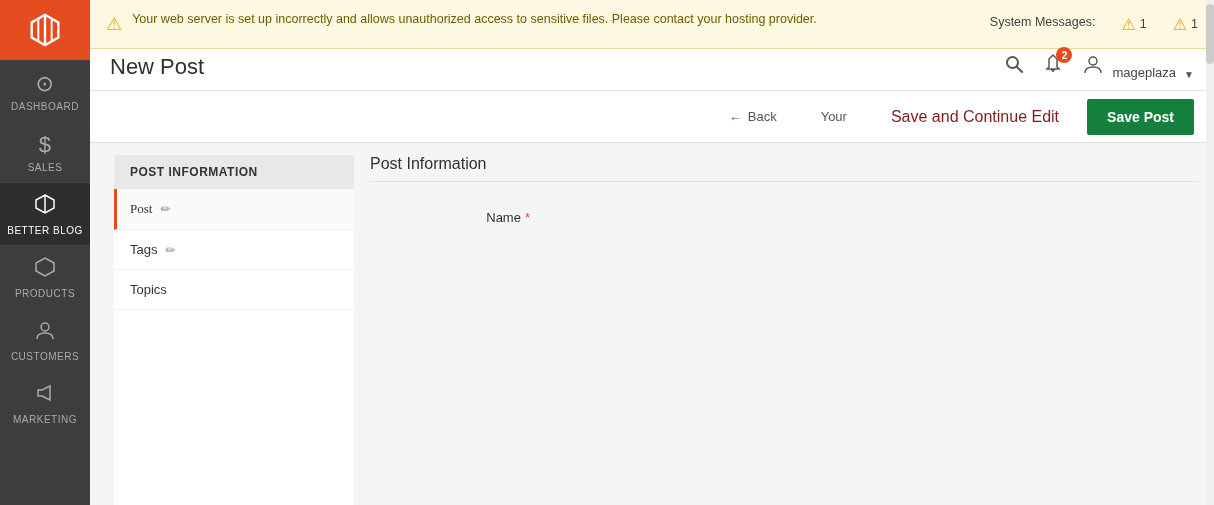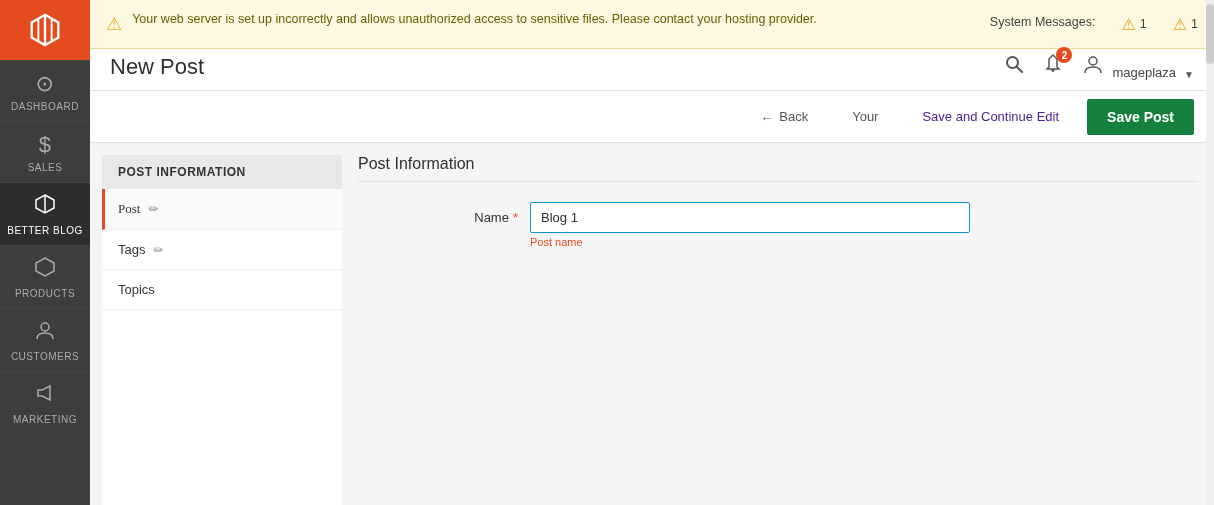--- a/index.html
+++ b/index.html
@@ -182,37 +182,38 @@
       color: #555;
       font-size: 13px;
     }
     .btn-reset {
       background: none;
       color: #555;
       font-size: 13px;
     }
     .btn-save-continue {
       background: none;
-      color: #4c1d95;
-      font-size: 13px;
+      color: #7f1d1d;
+      font-size: 16px;
     }
     .btn-save-post {
       background: #15803d;
       color: #fff;
       font-weight: 600;
       font-size: 14px;
       padding: 10px 20px;
     }
 
     
     .content-area {
       display: flex;
       flex: 1;
       overflow: hidden;
       background: #f5f5f5;
+      margin-left: 12px;
     }
 
     
     .left-panel {
       width: 240px;
       background: #fff;
       flex-shrink: 0;
       margin: 12px 0 0 12px;
     }
     .panel-header {
@@ -446,24 +447,20 @@
     </div>
 
     <div class="right-form">
       <div class="form-section-title">Post Information</div>
       <hr class="form-divider">
 
       <div class="form-row">
         <div class="form-label">
           <span>Name</span><span class="required-star">*</span>
         </div>
-        <div class="form-control-wrap">
-          <input class="form-input" type="text" value="Blog 1" style="">
-          <div class="field-hint">Post name</div>
-        </div>
       </div>
 
     </div>
   </div>
 
   <div class="scrollbar-track" style="position:absolute; right:0; top:0;">
     <div class="scrollbar-thumb"></div>
   </div>
 
 </div>

